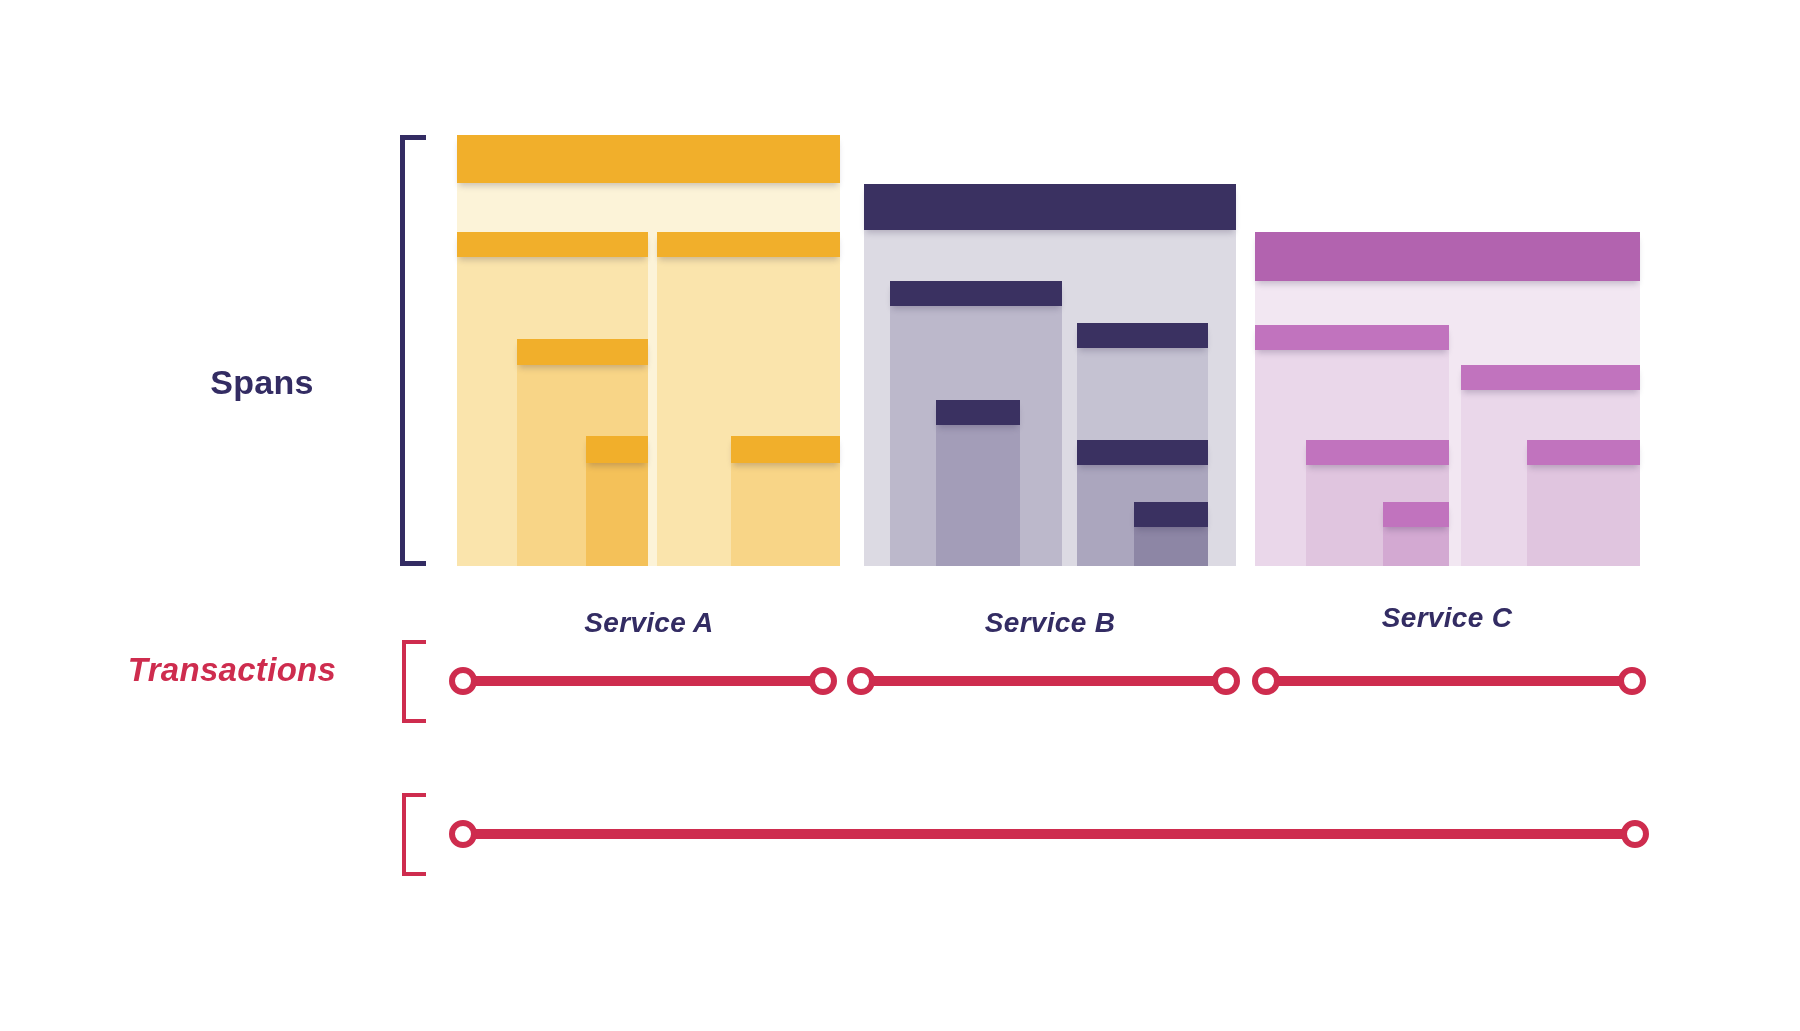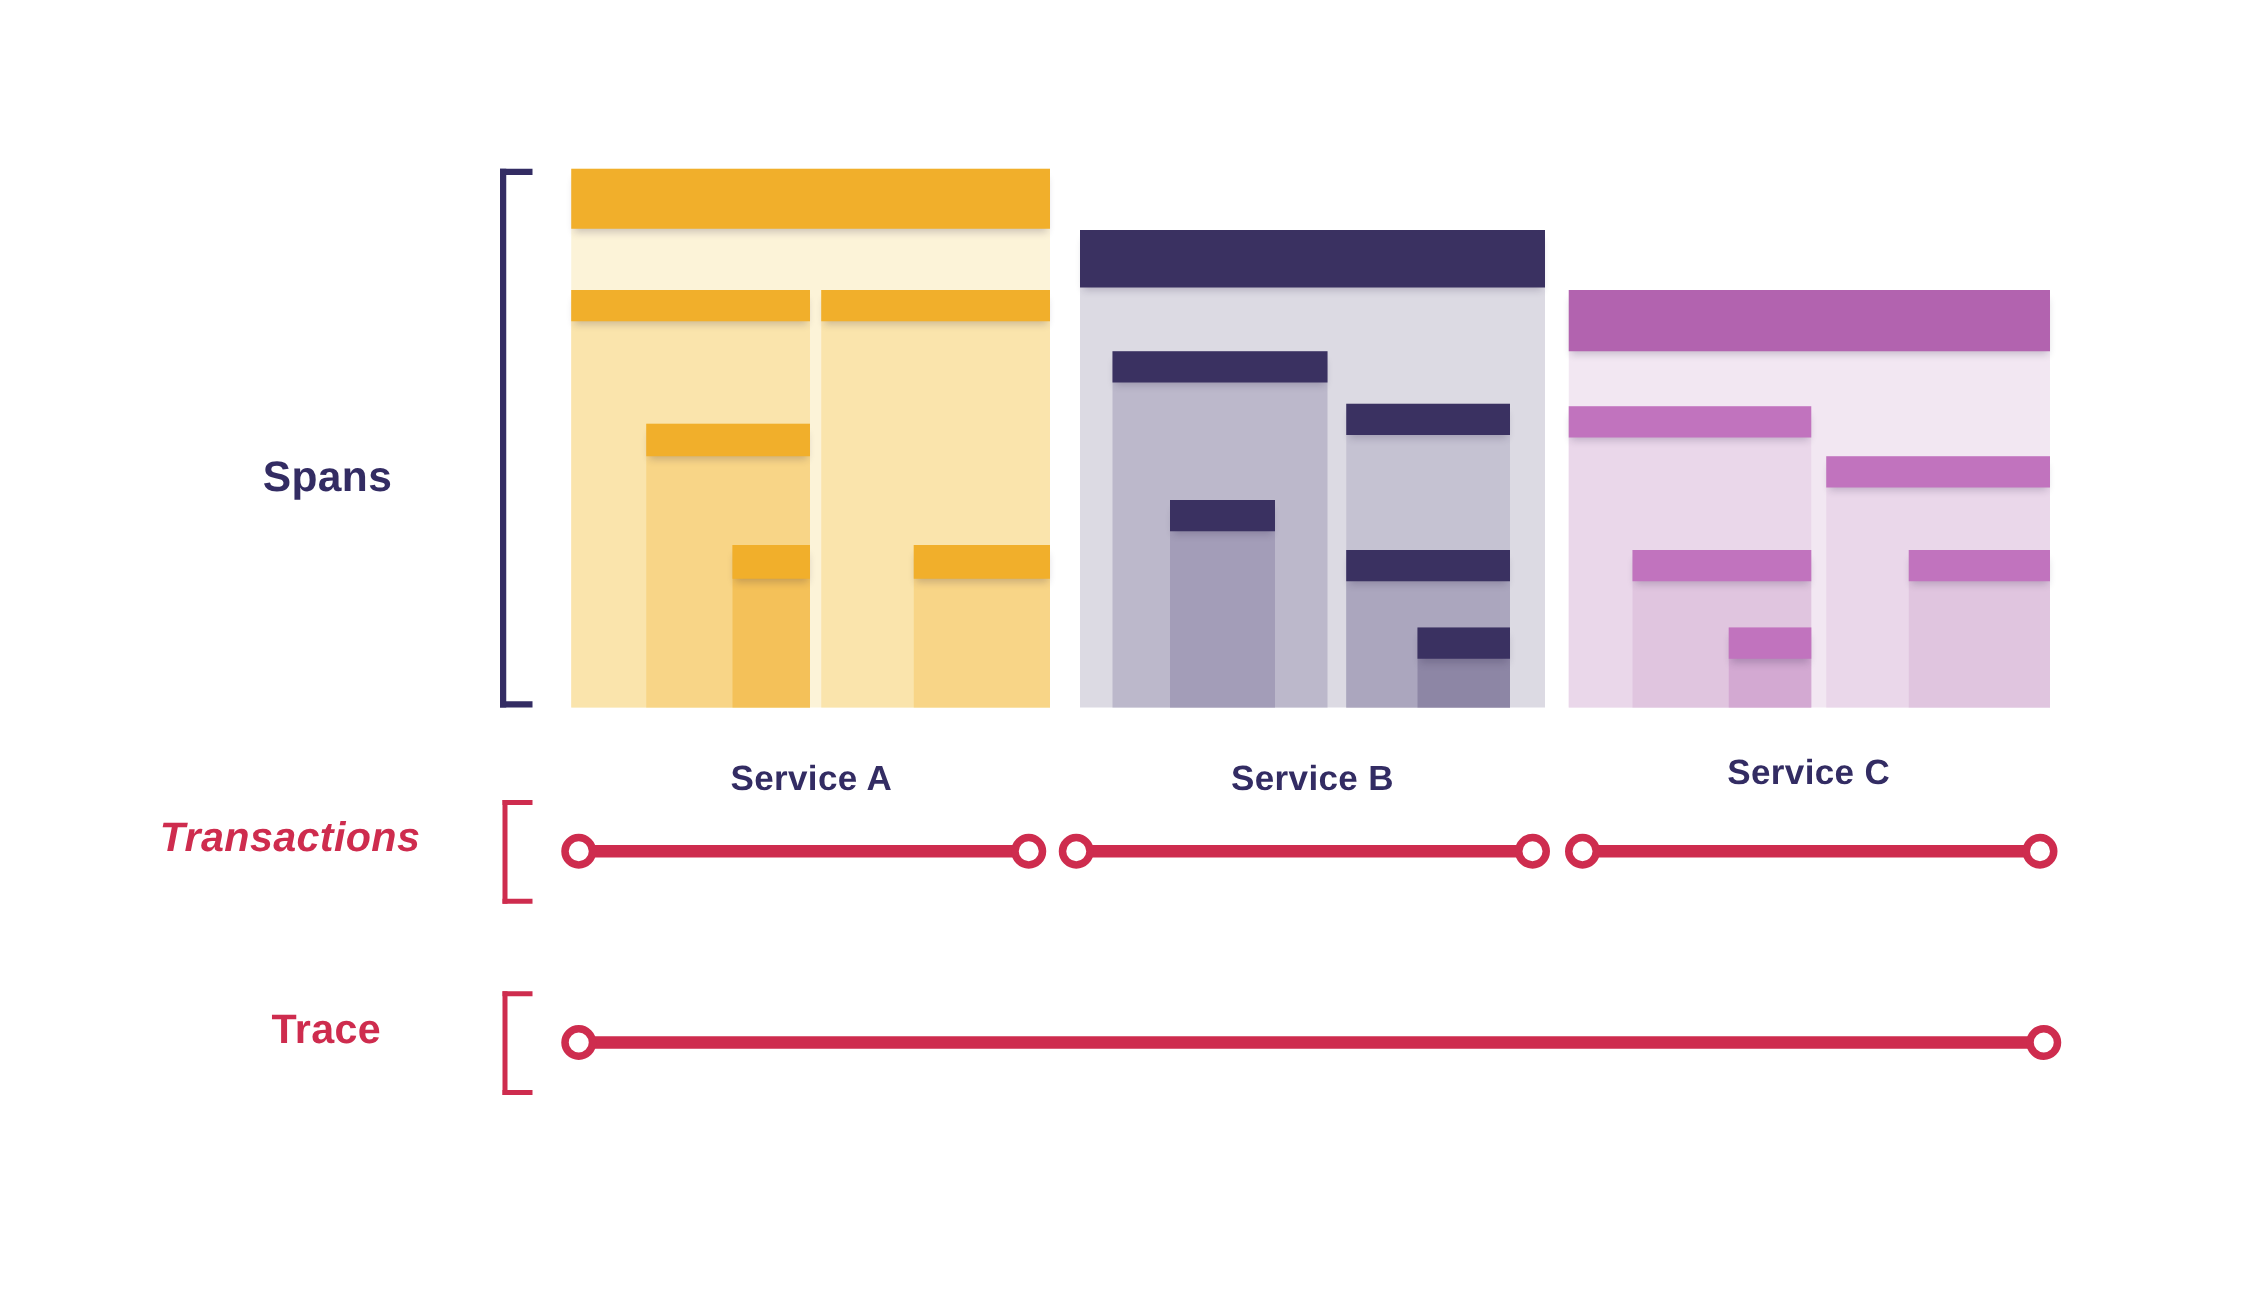--- a/index.html
+++ b/index.html
@@ -59,20 +59,21 @@
 
   
   .service-label {
     position: absolute;
     width: 300px;
     text-align: center;
     font-size: 28px;
     font-weight: 700;
     color: #332C63;
     letter-spacing: 0.3px;
+    font-style: italic;
   }
 
   
   .tline {
     position: absolute;
     height: 10px;
     background: #CE2C4E;
     border-radius: 5px;
   }
   .endpoint {
@@ -89,21 +90,20 @@
 <body>
 
 <div class="stage">
 
   <div class="row-label label-navy" style="left:142px; top:362px; width:240px; font-size:34px;">Spans</div>
   <div class="bracket bracket-navy" style="left:400px; top:135px; width:26px; height:431px;"></div>
 
   <div class="row-label label-red" style="left:72px; top:650px; width:320px; font-size:33px;font-style:italic;">Transactions</div>
   <div class="bracket bracket-red" style="left:402px; top:640px; width:24px; height:83px;"></div>
 
-  <div class="row-label label-red" style="left:141px; top:803px; width:240px; font-size:33px;">Trace</div>
   <div class="bracket bracket-red" style="left:402px; top:793px; width:24px; height:83px;"></div>
 
   <div class="span" style="left:457px; top:135px; width:383px; height:431px; background:#FCF3D8;">
     <div class="bar bar-a" style="height:48px;"></div>
   </div>
   <div class="span" style="left:457px; top:232px; width:191px; height:334px; background:#FAE4AC;">
     <div class="bar bar-a" style="height:25px;"></div>
   </div>
   <div class="span" style="left:657px; top:232px; width:183px; height:334px; background:#FAE4AC;">
     <div class="bar bar-a" style="height:25px;"></div>

